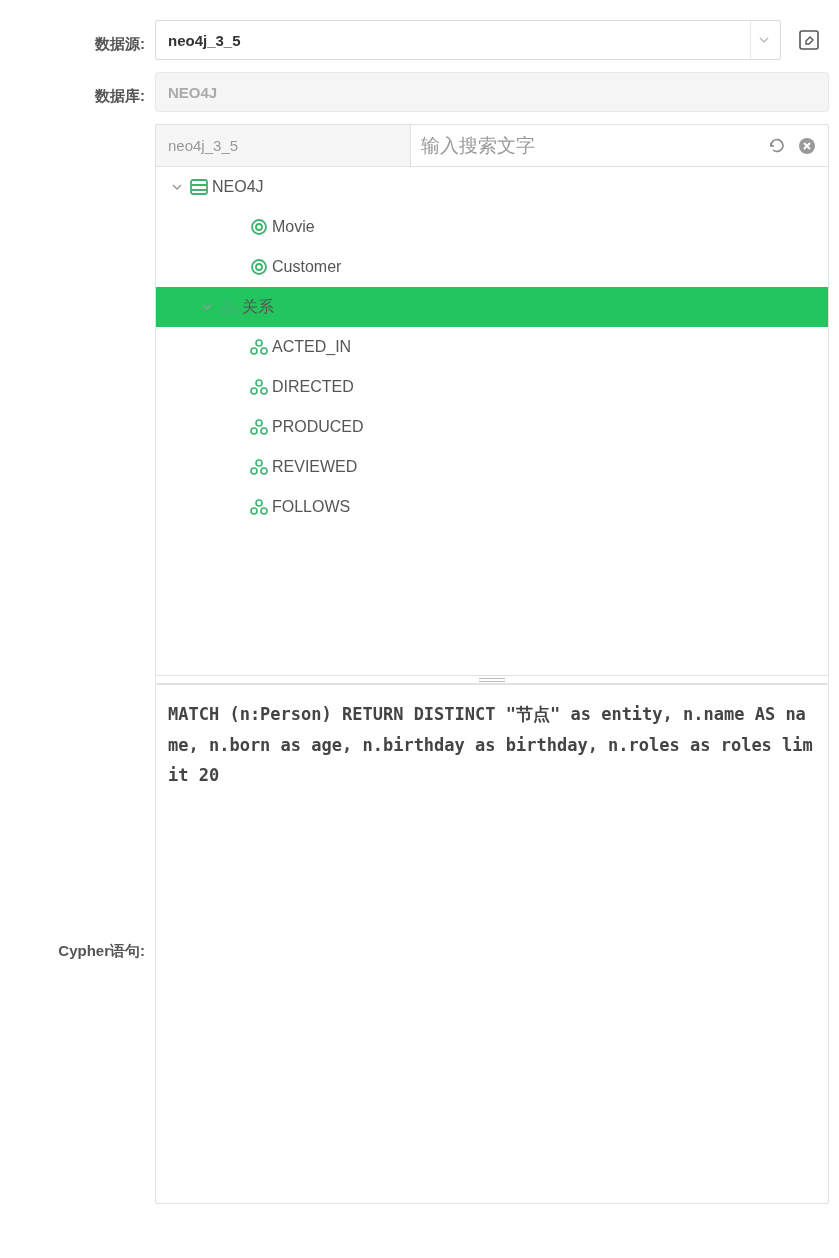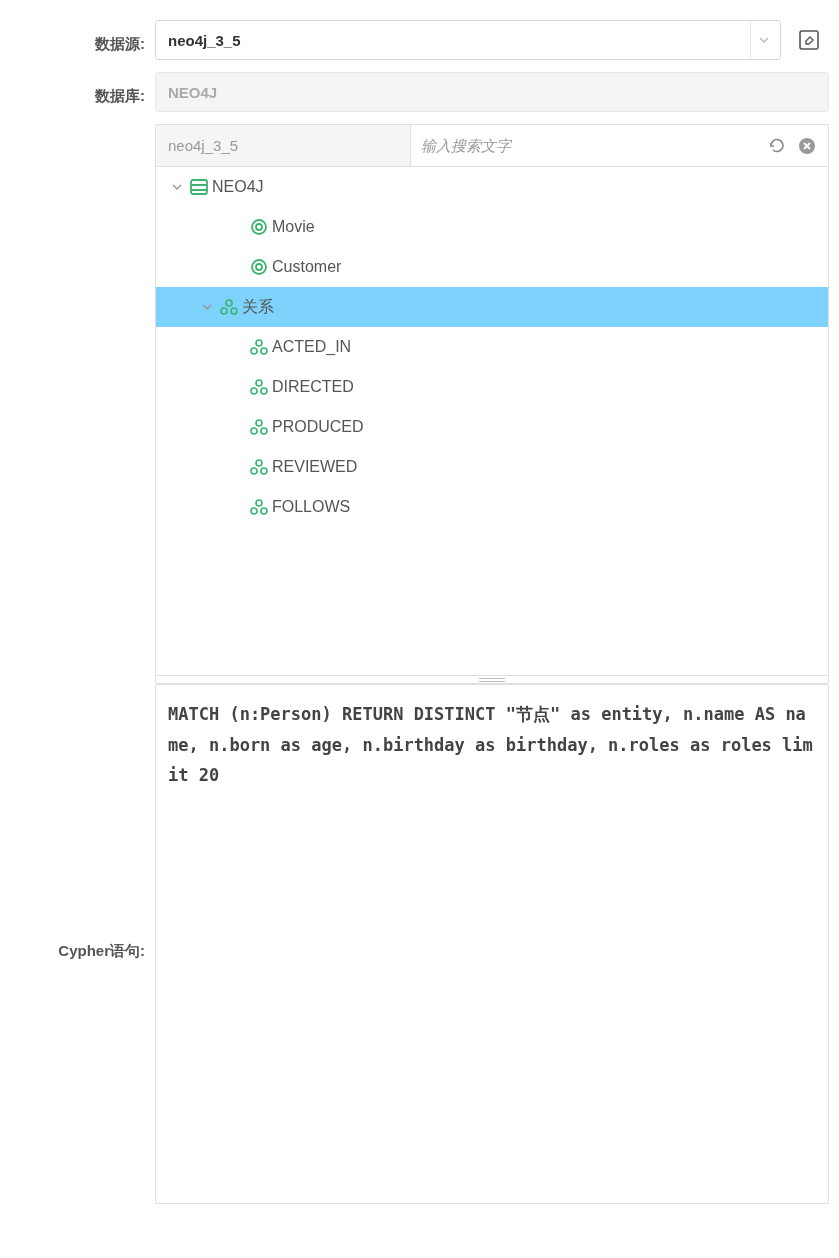--- a/index.html
+++ b/index.html
@@ -82,37 +82,36 @@
 }
 .tree-search {
   flex: 1;
   display: flex; align-items: center;
   padding: 0 10px;
   gap: 8px;
   border-bottom: 1px solid #e0e0e0;
 }
 .tree-search input {
   flex: 1; border: none; outline: none;
-  font-size: 15px; color: #0c4a6e;
+  font-size: 19px; color: #0c4a6e;
   background: transparent;
-  font-style: italic;
 }
 .tree-search input::placeholder { color: #999; }
 .icon-btn { width: 22px; height: 22px; display: flex; align-items: center; justify-content: center; cursor: pointer; }
 .tree-body {
   height: 508px;
   overflow-y: auto;
 }
 .tree-item {
   display: flex; align-items: center;
   height: 40px;
   padding-left: 12px;
   cursor: pointer;
 }
-.tree-item.selected { background: #7dd3fc; }
+.tree-item.selected { background: #22c55e; }
 .tree-item .caret {
   width: 18px;
   display: flex; align-items: center; justify-content: center;
   color: #999;
 }
 .tree-item .ico {
   width: 26px;
   display: flex; align-items: center; justify-content: center;
 }
 .tree-item .txt { color: #555; font-size: 16px; }

